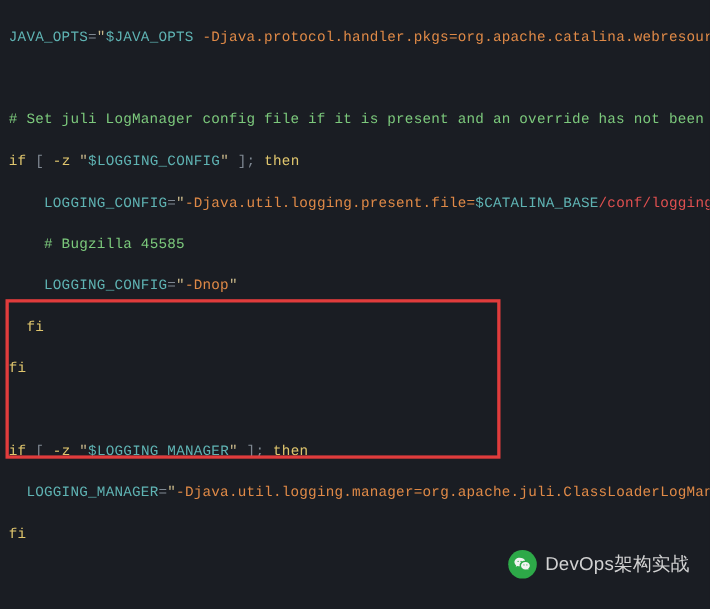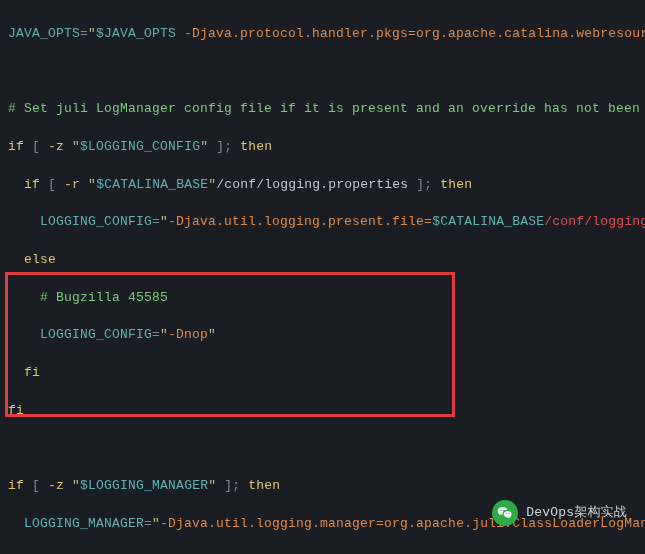--- a/index.html
+++ b/index.html
@@ -46,41 +46,39 @@
     position:absolute;
     left:5px;top:272px;
     width:450px;height:145px;
     border:3px solid var(--box);
     pointer-events:none;
   }
   .wm{
     position:absolute;
     right:18px;bottom:28px;
     display:flex;align-items:center;gap:8px;
-    color:#dcdcdc;font-size:13px;
-    font-family:Liberation Mono, monospace;
+    color:#dcdcdc;font-size:17px;
+    font-family:Liberation Sans, sans-serif;
     opacity:.95;
   }
   .wm-ic{
     width:26px;height:26px;border-radius:50%;
     background:#2fb14b;display:flex;align-items:center;justify-content:center;
   }
   .wm-ic svg{width:16px;height:16px;fill:#fff}
 </style>
 </head>
 <body>
 
 <div class="code">
 <span class="ln"><span class="cy">JAVA_OPTS</span><span class="gr">=</span><span class="tn">"</span><span class="cy">$JAVA_OPTS</span> <span class="or">-Djava.protocol.handler.pkgs=org.apache.catalina.webresources</span></span>
 <span class="ln"></span>
 <span class="ln"><span class="gn"># Set juli LogManager config file if it is present and an override has not been issue</span></span>
 <span class="ln"><span class="yl">if</span> <span class="gr">[</span> <span class="yl">-z</span> <span class="tn">"</span><span class="cy">$LOGGING_CONFIG</span><span class="tn">"</span> <span class="gr">];</span> <span class="yl">then</span></span>
-<span class="ln">  <span class="yl">if</span> <span class="gr">[</span> <span class="yl">-r</span> <span class="tn">"</span><span class="cy">$CATALINA_BASE</span><span class="tn">"</span>/conf/logging.properties <span class="gr">];</span> <span class="yl">then</span></span>
 <span class="ln">    <span class="cy">LOGGING_CONFIG</span><span class="gr">=</span><span class="tn">"</span><span class="or">-Djava.util.logging.present.file=</span><span class="cy">$CATALINA_BASE</span><span class="rd">/conf/logging.prope</span></span>
-<span class="ln">  <span class="yl">else</span></span>
 <span class="ln">    <span class="gn"># Bugzilla 45585</span></span>
 <span class="ln">    <span class="cy">LOGGING_CONFIG</span><span class="gr">=</span><span class="tn">"</span><span class="or">-Dnop</span><span class="tn">"</span></span>
 <span class="ln">  <span class="yl">fi</span></span>
 <span class="ln"><span class="yl">fi</span></span>
 <span class="ln"></span>
 <span class="ln"><span class="yl">if</span> <span class="gr">[</span> <span class="yl">-z</span> <span class="tn">"</span><span class="cy">$LOGGING_MANAGER</span><span class="tn">"</span> <span class="gr">];</span> <span class="yl">then</span></span>
 <span class="ln">  <span class="cy">LOGGING_MANAGER</span><span class="gr">=</span><span class="tn">"</span><span class="or">-Djava.util.logging.manager=org.apache.juli.ClassLoaderLogManager</span></span>
 <span class="ln"><span class="yl">fi</span></span>
 
 

